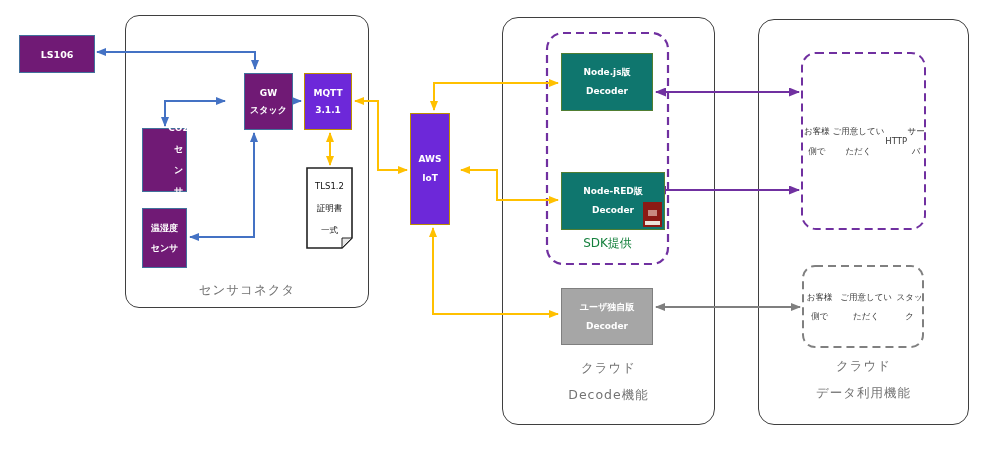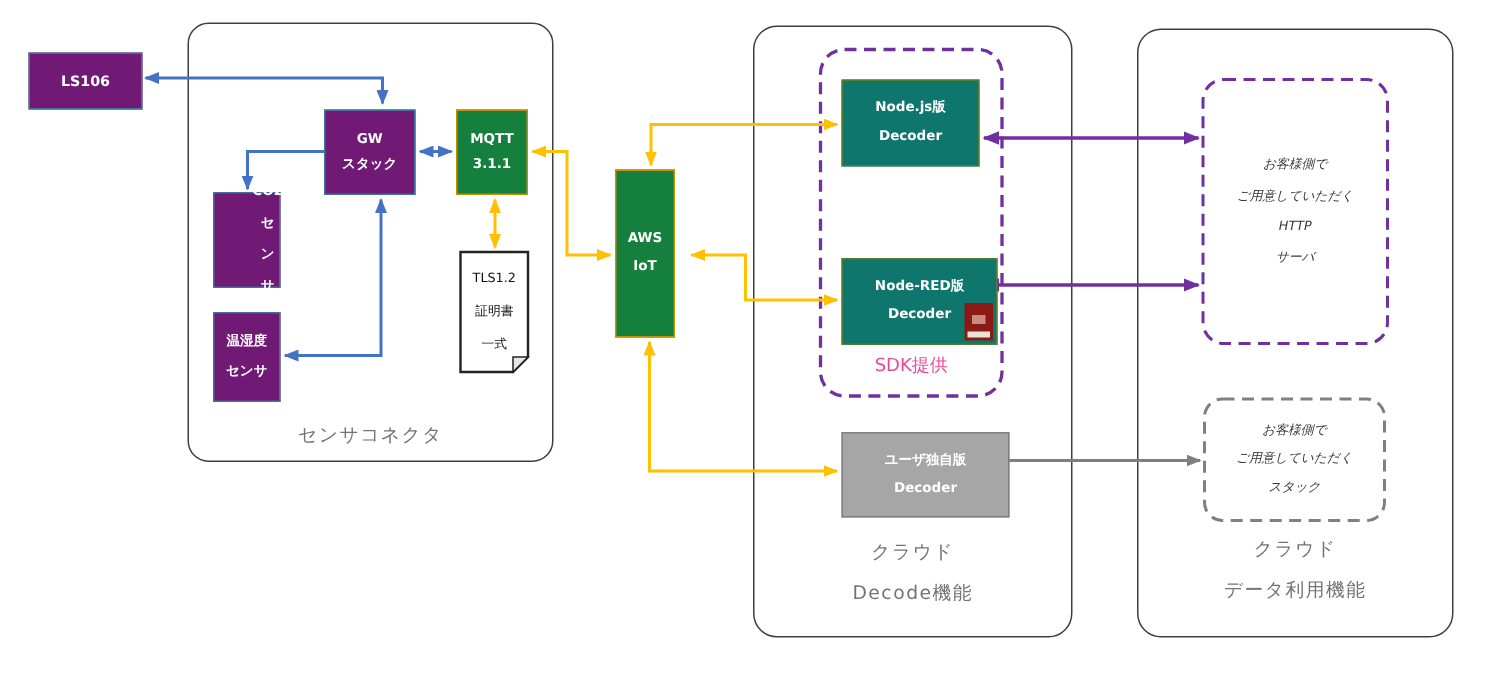--- a/index.html
+++ b/index.html
@@ -5,28 +5,28 @@
   html,body{margin:0;padding:0;background:#fff;}
   .canvas{position:relative;width:1000px;height:450px;background:#ffffff;overflow:hidden;
           font-family:"DejaVu Sans",sans-serif;}
   .container{position:absolute;border:1.6px solid #3f3f3f;border-radius:14px;background:transparent;}
   .container-label{position:absolute;left:0;right:0;text-align:center;font-size:12.5px;color:#737373;letter-spacing:1px;}
   .container-label .ln{display:block;line-height:27px;}
   .box{position:absolute;display:flex;flex-direction:column;align-items:center;justify-content:center;
        text-align:center;color:#ffffff;font-weight:bold;font-size:9px;box-sizing:border-box;}
   .box .ln{display:block;}
   .blue{background:#701a75;border:1px solid #41719C;}
-  .orange{background:#15803d;border:1px solid #BF9000;}
+  .orange{background:#6d28d9;border:1px solid #BF9000;}
   .green{background:#0f766e;border:1px solid #507E32;}
   .grayb{background:#A6A6A6;border:1px solid #7F7F7F;}
-  .dashed-text{position:absolute;display:flex;flex-direction:column;align-items:center;justify-content:center;
-       text-align:center;color:#383838;font-size:8.5px;box-sizing:border-box;font-style:italic;}
+  .dashed-text{position:absolute;display:flex;flex-direction:row;align-items:center;justify-content:center;
+       text-align:center;color:#383838;font-size:8.5px;box-sizing:border-box;}
   .tls-text{position:absolute;display:flex;flex-direction:column;align-items:center;justify-content:center;
        text-align:center;color:#111;font-size:8.5px;}
-  .sdk-label{position:absolute;left:0;right:0;text-align:center;font-size:12px;color:#ec4899;}
+  .sdk-label{position:absolute;left:0;right:0;text-align:center;font-size:12px;color:#15803d;}
   .nr-logo{position:absolute;right:2px;bottom:2px;width:19px;height:25px;background:#8B1A14;}
   .nr-logo::after{content:"";position:absolute;left:2px;right:2px;bottom:2px;height:4px;background:#e9e3da;}
   .nr-logo::before{content:"";position:absolute;left:5px;top:8px;width:9px;height:6px;background:#c98a80;}
   svg{position:absolute;left:0;top:0;}
 </style>
 </head>
 <body>
 
 <div class="canvas">
 
@@ -87,21 +87,21 @@
     <path d="M307,168 H352 V238 L342,248 H307 Z" fill="#ffffff" stroke="#222222" stroke-width="1.6"></path>
     <path d="M342,238 H352 L342,248 Z" fill="#e8e8e8" stroke="#222222" stroke-width="1"></path>
   </svg>
 
   <div class="sdk-label" style="left:547px;width:121px;top:235px;">SDK提供</div>
 
   <div class="box blue" style="left:19px;top:35px;width:76px;height:38px;font-size:9.5px;">
     <span class="ln">LS106</span>
   </div>
 
-  <div class="box blue" style="left:216px;top:73px;width:61px;height:57px;line-height:17px;">
+  <div class="box blue" style="left:244px;top:73px;width:49px;height:57px;line-height:17px;">
     <span class="ln">GW</span>
     <span class="ln">スタック</span>
   </div>
 
   <div class="box orange" style="left:304px;top:73px;width:48px;height:57px;line-height:17px;">
     <span class="ln">MQTT</span>
     <span class="ln">3.1.1</span>
   </div>
 
   <div class="box blue" style="left:142px;top:128px;width:45px;height:64px;line-height:21px;padding-left:28px;">
@@ -129,21 +129,21 @@
     <span class="ln">Node.js版</span>
     <span class="ln">Decoder</span>
   </div>
 
   <div class="box green" style="left:561px;top:172px;width:104px;height:58px;line-height:19px;">
     <span class="ln">Node-RED版</span>
     <span class="ln">Decoder</span>
     <span class="nr-logo"></span>
   </div>
 
-  <div class="box grayb" style="left:561px;top:288px;width:112px;height:57px;line-height:19px;">
+  <div class="box grayb" style="left:561px;top:288px;width:92px;height:57px;line-height:19px;">
     <span class="ln">ユーザ独自版</span>
     <span class="ln">Decoder</span>
   </div>
 
   <div class="dashed-text" style="left:802px;top:53px;width:123px;height:176px;line-height:20.5px;">
     <span class="ln">お客様側で</span>
     <span class="ln">ご用意していただく</span>
     <span class="ln">HTTP</span>
     <span class="ln">サーバ</span>
   </div>

